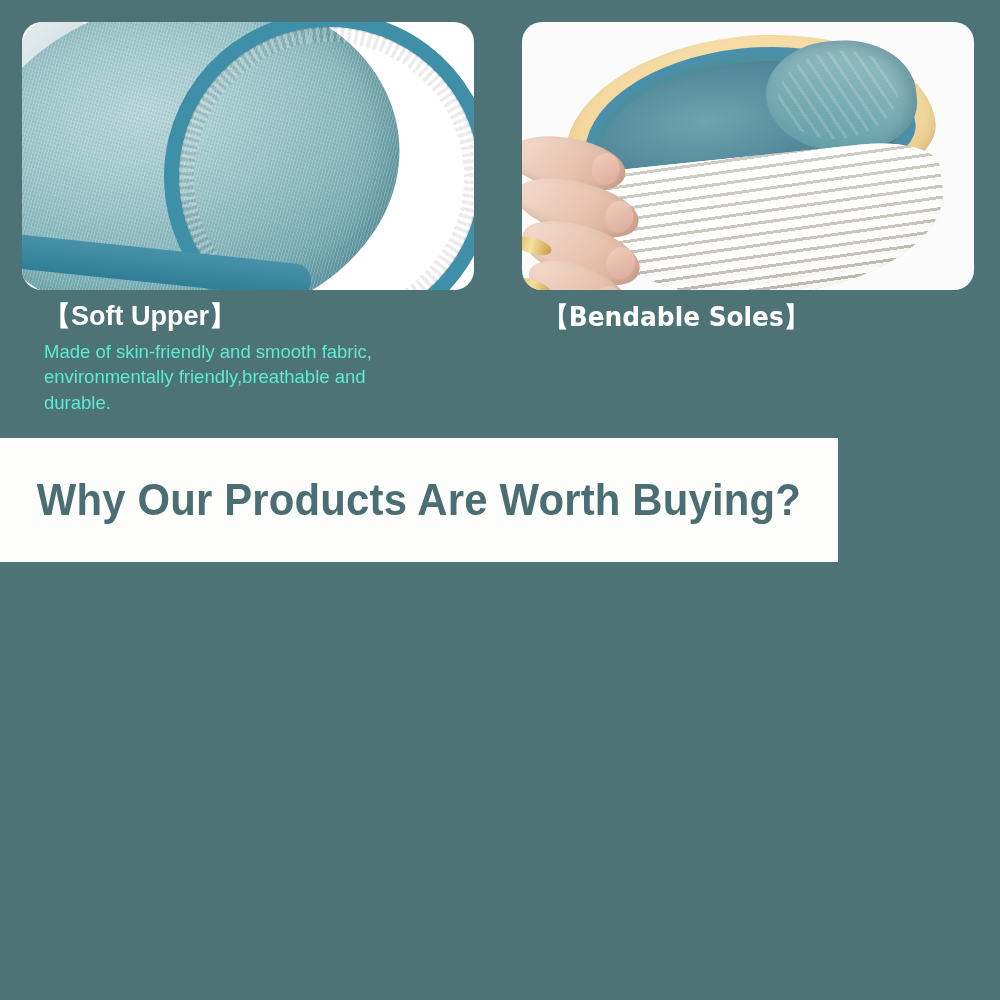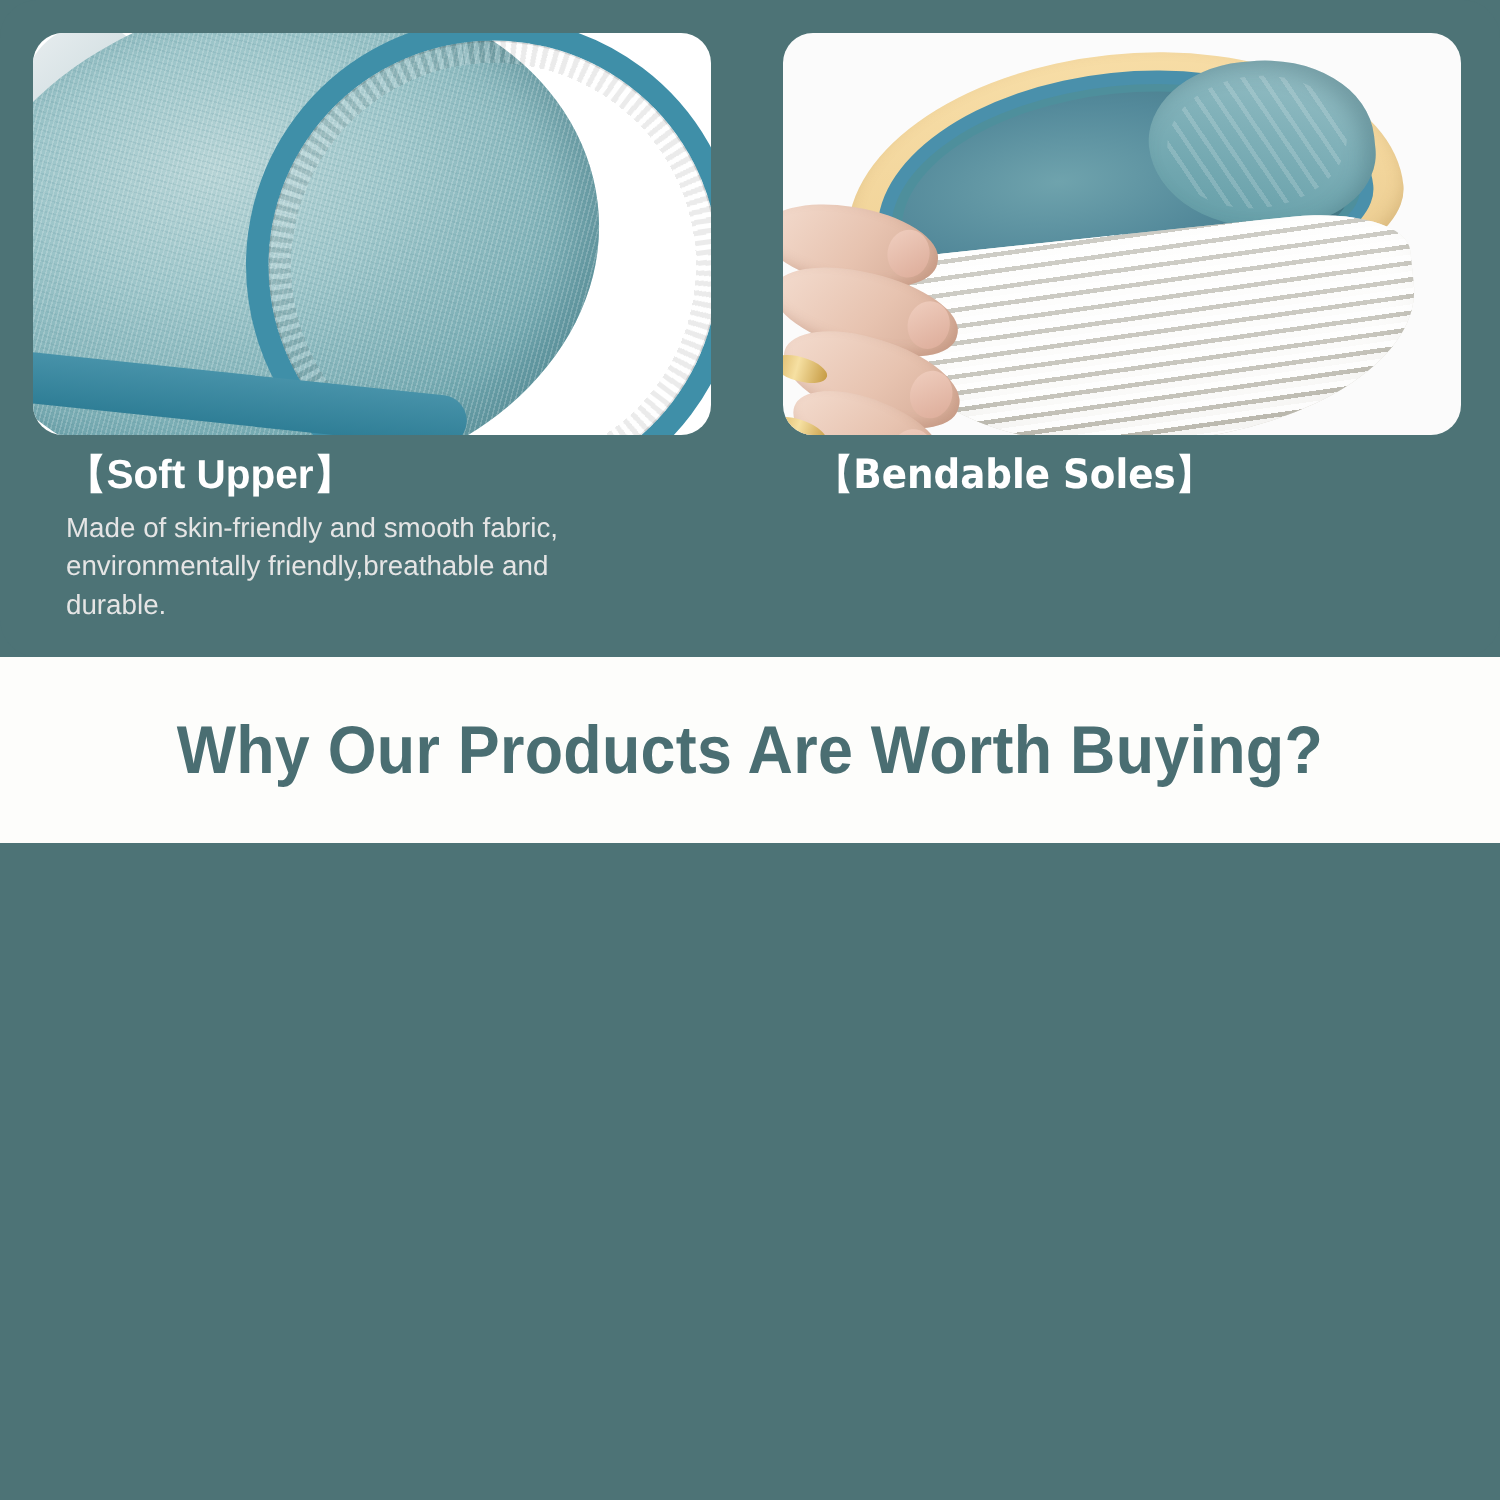--- a/index.html
+++ b/index.html
@@ -28,21 +28,21 @@
     width: 1000px;
     background: #4d7376;
   }
   .section-top    { top: 0;   height: 438px; border-radius: 25px; }
   .section-bottom { top: 562px; height: 438px; }
 
   .banner {
     position: absolute;
     left: 0;
     top: 438px;
-    width: 1000px;
+    width: 838px;
     height: 124px;
     background: #fdfdfb;
     display: flex;
     align-items: center;
     justify-content: center;
   }
   .banner-title {
     color: #4a6e72;
     font-size: 45px;
     font-weight: bold;
@@ -79,21 +79,21 @@
     line-height: 1.25;
     white-space: nowrap;
   }
   .caption-title.condensed {
     font-family: "DejaVu Sans", sans-serif;
     font-weight: bold;
     transform: scaleX(0.92);
     transform-origin: left center;
   }
   .caption-body {
-    color: #e5e5e5;
+    color: #5eead4;
     font-size: 18.5px;
     line-height: 1.38;
     margin-top: 5px;
     max-width: 420px;
     white-space: pre-line;
   }
 
   
   .ph-soft { background: #ffffff; }
   .ph-soft .toe {

